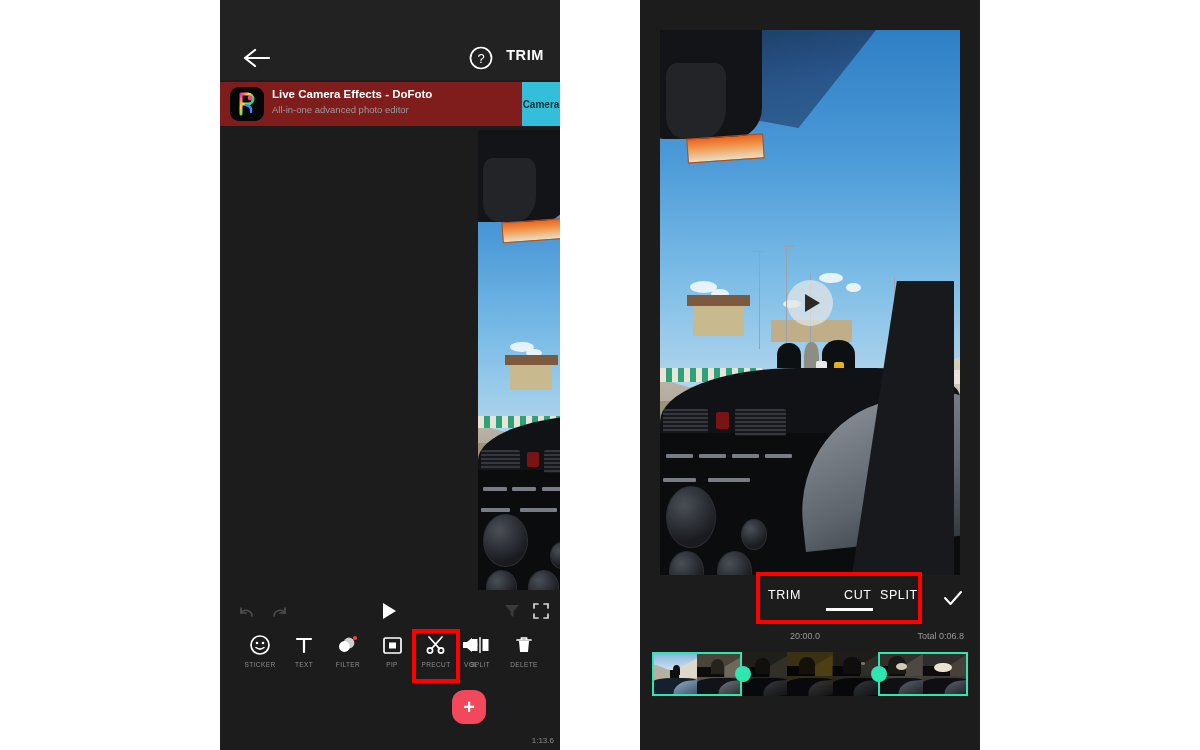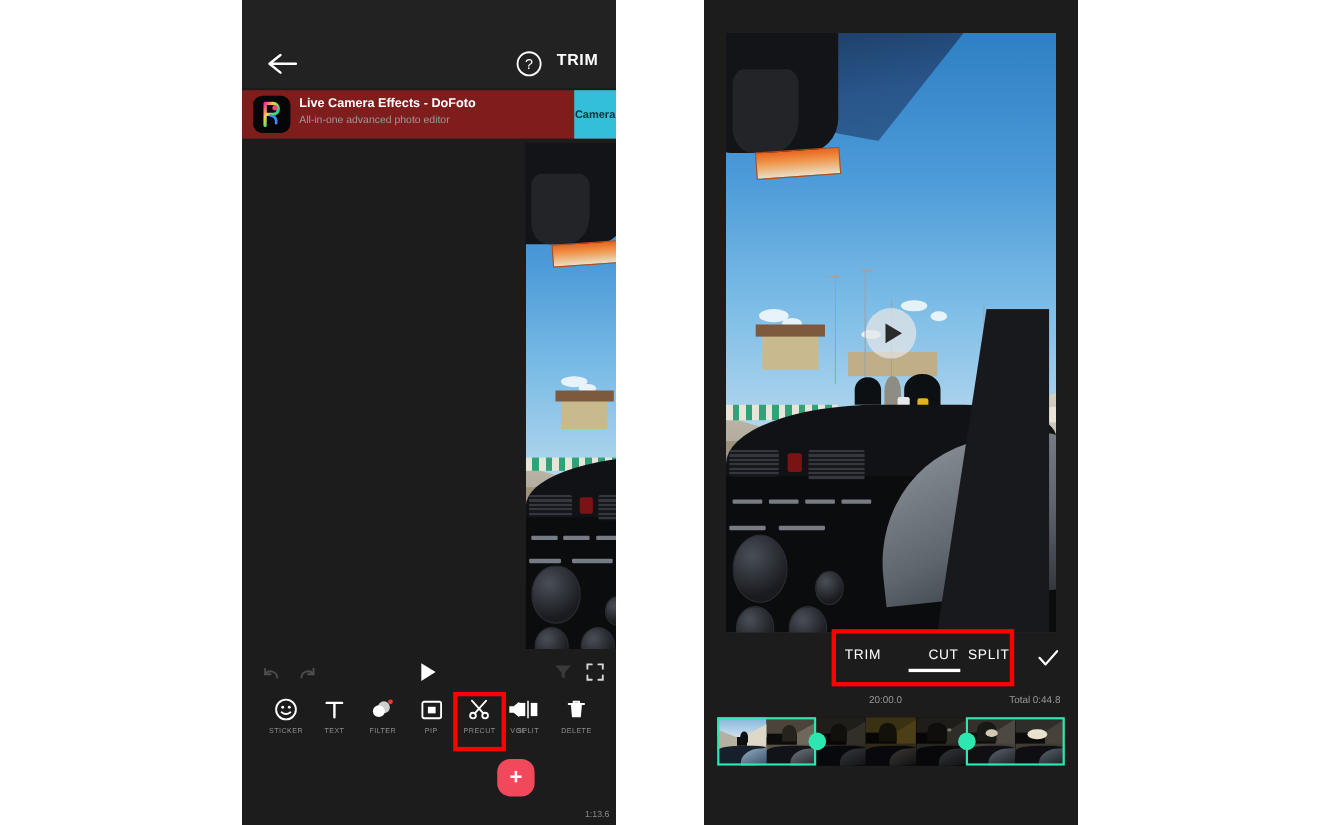--- a/index.html
+++ b/index.html
@@ -396,21 +396,21 @@
       <div class="mode-underline" style="left:186px;"></div>
       <div class="check">
         <svg width="22" height="22" viewBox="0 0 22 22">
             <path d="M3 11 L8.5 17 L19 5" stroke="#fff" stroke-width="2" fill="none" stroke-linecap="round" stroke-linejoin="round"></path>
           </svg>
       </div>
     </div>
     <div class="redbox-mode"></div>
 
     <div class="rt-start">20:00.0</div>
-    <div class="rt-total">Total 0:44.8</div>
+    <div class="rt-total">Total 0:06.8</div>
 
     <div class="tl-right">
       <div class="tlr-frame">
           <div class="scene">
             <div class="sky" style="height:40%;background:linear-gradient(180deg,#7fb4db,#cfe1ee)"></div>
             <div class="wall-r" style="top:14%;height:50%;background:#ded8c8"></div>
             <div class="wall-l" style="top:26%;height:38%;background:#b6b0a2"></div>
             <div class="tunnel" style="left:46%;top:30%;width:16%;height:22%"></div>
             <div class="road" style="top:58%;height:18%;background:#b8ae95"></div>
             <div class="dash" style="height:40%;background:#16202c"></div>

